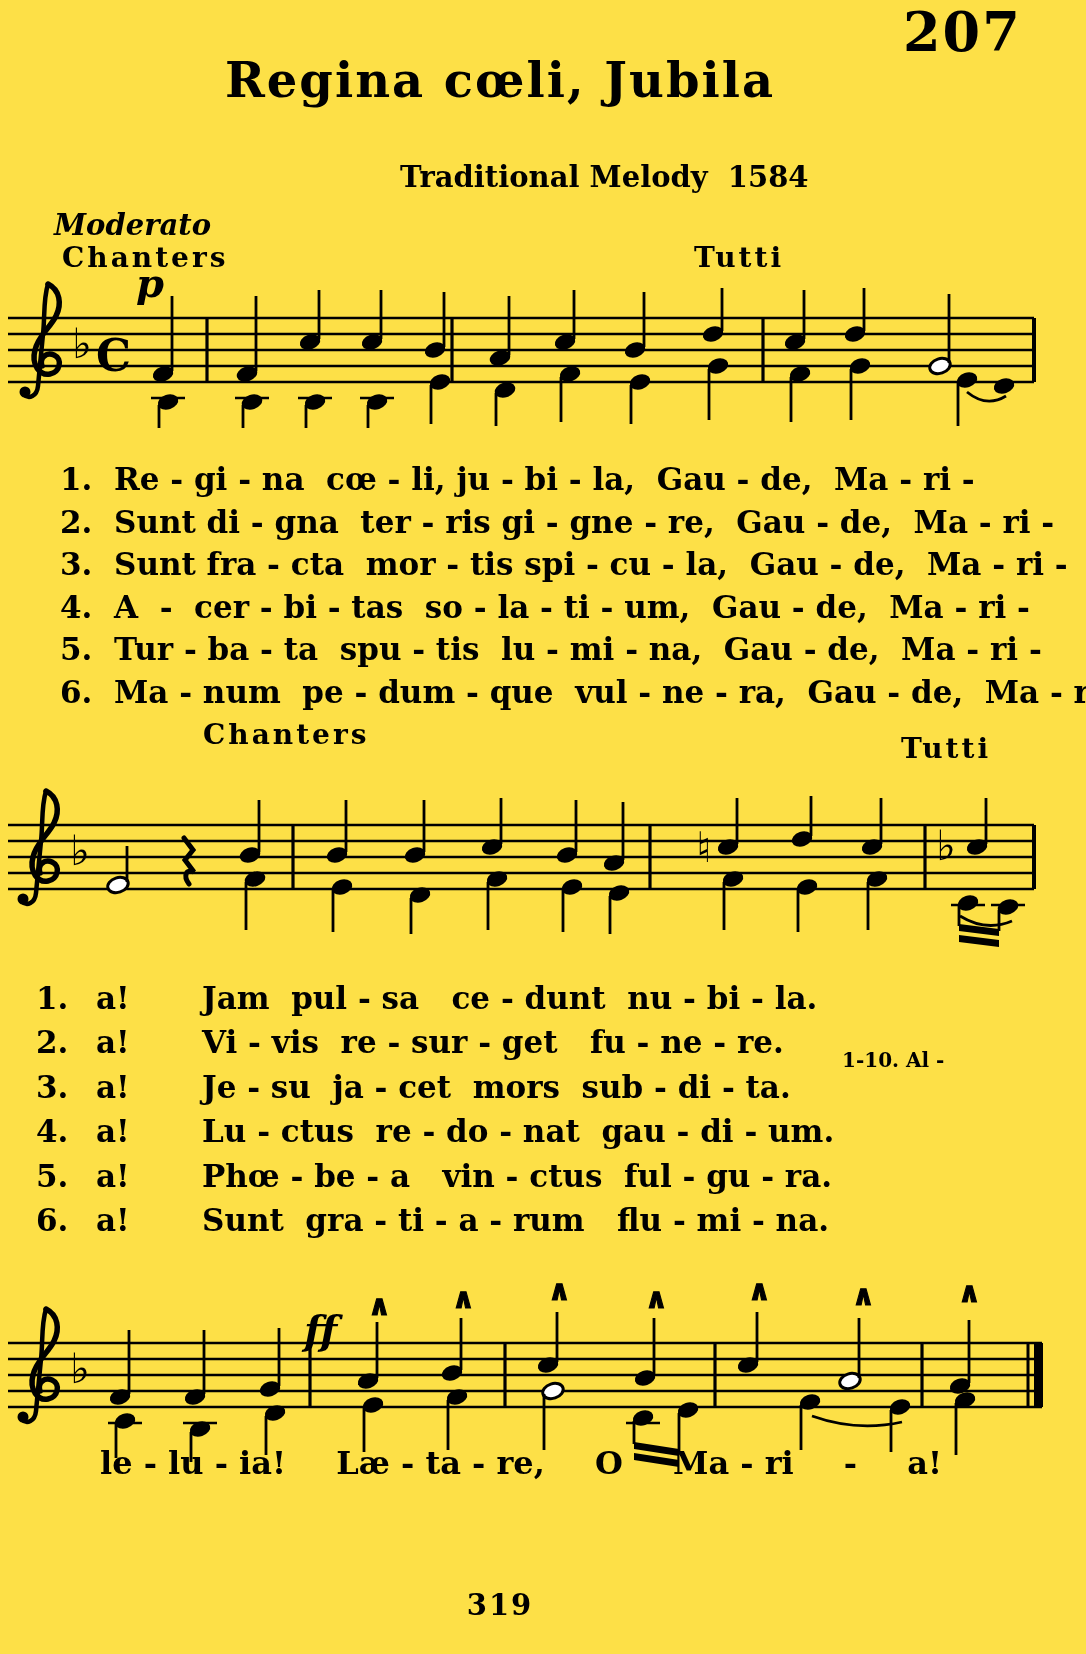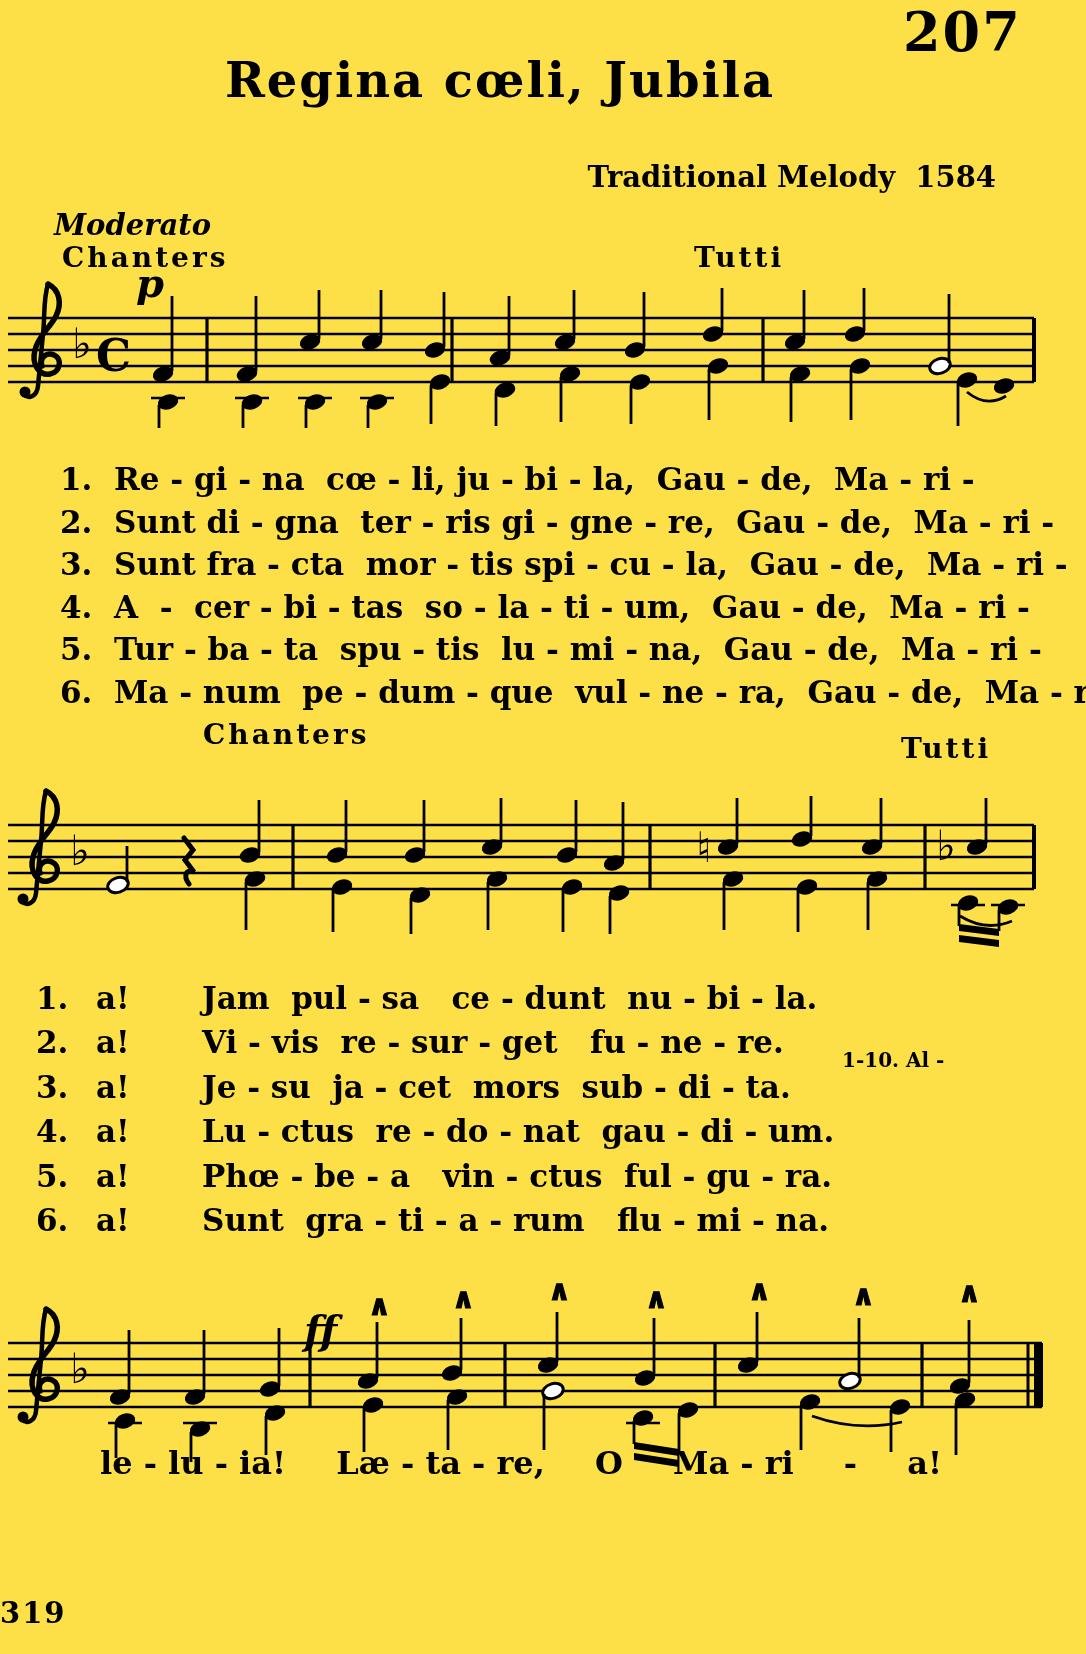--- a/index.html
+++ b/index.html
@@ -1,21 +1,21 @@
 <!DOCTYPE html>
 <html><head>
 <meta charset="utf-8">
 <style>
   html,body{margin:0;padding:0;background:#fff;}
   .page{position:relative;width:1086px;height:1654px;background:#fde047;color:#000;
         font-family:"DejaVu Serif",serif;font-weight:bold;overflow:hidden;}
   .n207{position:absolute;left:903px;top:0px;font-size:54px;letter-spacing:2px;}
   .title{position:absolute;left:0;top:52px;width:1000px;text-align:center;
          font-size:48px;margin:0;letter-spacing:2px;}
-  .attrib{position:absolute;top:160px;left:400px;width:596px;text-align:right;
+  .attrib{position:absolute;top:160px;left:400px;width:596px;
           font-size:29px;white-space:pre;}
   .tempo{position:absolute;left:54px;top:208px;font-size:29px;font-style:italic;}
   .lbl{position:absolute;font-size:28px;letter-spacing:3px;}
   .chanters1{left:62px;top:241px;}
   .tutti1{left:694px;top:241px;}
   .chanters2{left:203px;top:718px;}
   .tutti2{left:901px;top:732px;}
   #music-svg{position:absolute;left:0;top:0;}
   .vblock{position:absolute;}
   .vb1{left:60px;top:419px;}
@@ -24,21 +24,21 @@
   .vb1 .vline{height:42.6px;}
   .vb2 .vline{height:44.4px;}
   .vnum{width:54px;flex:none;}
   .vb2 .vnum{width:60px;}
   .vlead{width:106px;flex:none;}
   .vtext{white-space:pre;margin-top:42px;}
   .v2suffix{position:absolute;left:842px;top:1048px;font-size:20px;white-space:pre;}
   .finalline{position:absolute;left:100px;top:1444px;width:842px;display:flex;
              justify-content:space-between;font-size:32px;gap:20px;}
   .finalline span{white-space:pre;}
-  .pagenum{position:absolute;left:0;top:1588px;width:1000px;font-size:29px;letter-spacing:2px;margin-top:8px;}
+  .pagenum{position:absolute;left:0;top:1588px;width:1000px;text-align:center;font-size:29px;letter-spacing:2px;}
   .ms{font:42px "DejaVu Sans",sans-serif;}
   .mt{font:bold 44px "DejaVu Serif",serif;}
   .ma{font:bold 28px "DejaVu Sans",sans-serif;stroke:#000;stroke-width:1.1;}
   .md{font:italic bold 40px "DejaVu Serif",serif;}
 </style>
 </head>
 <body>
 
 <div class="page">
   <div class="n207">207</div>

